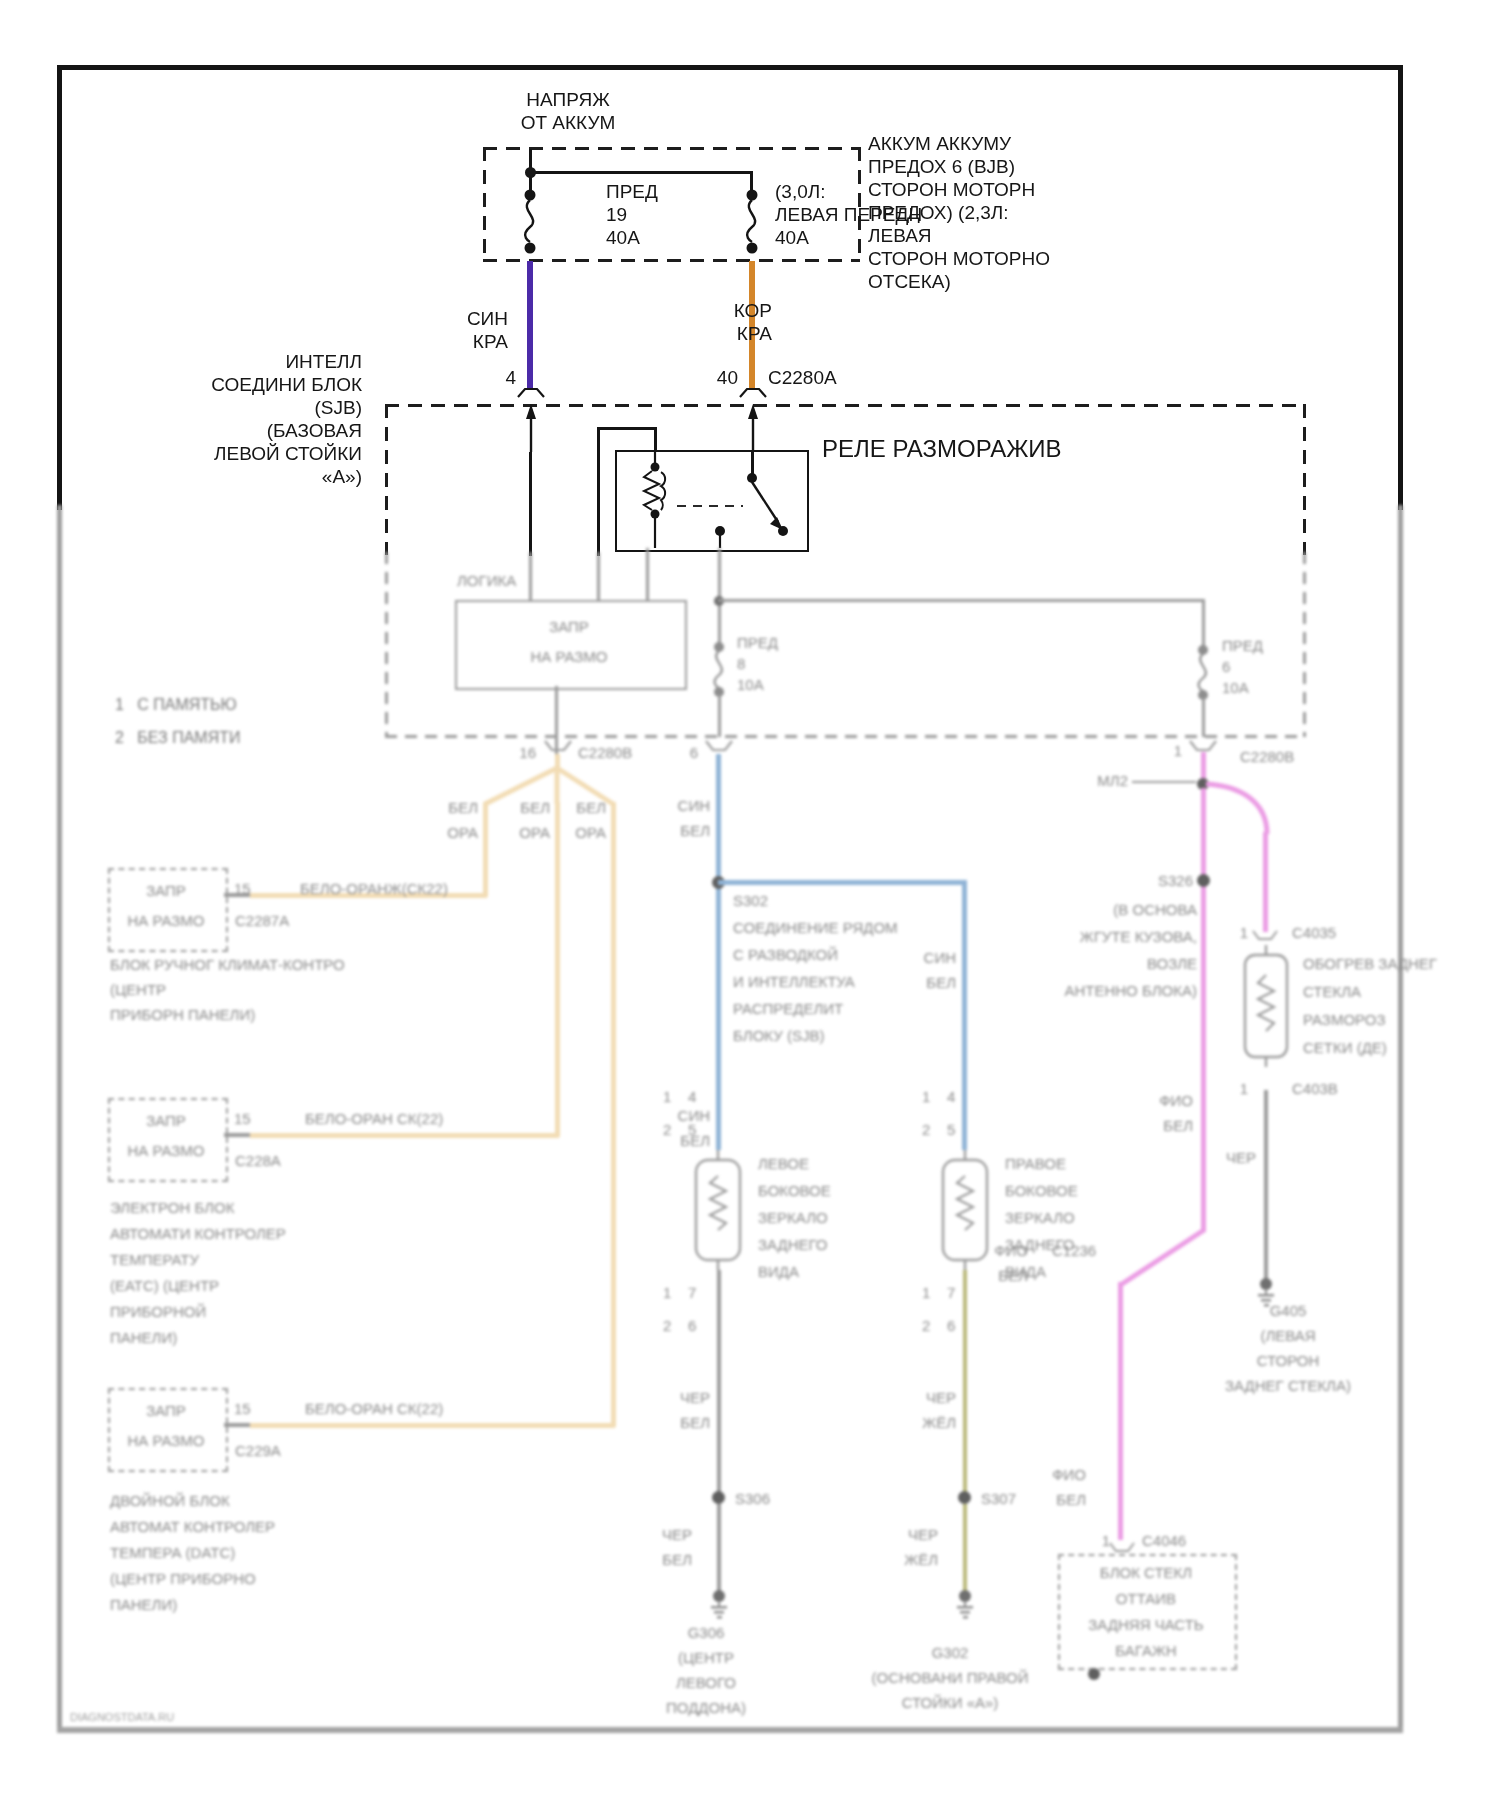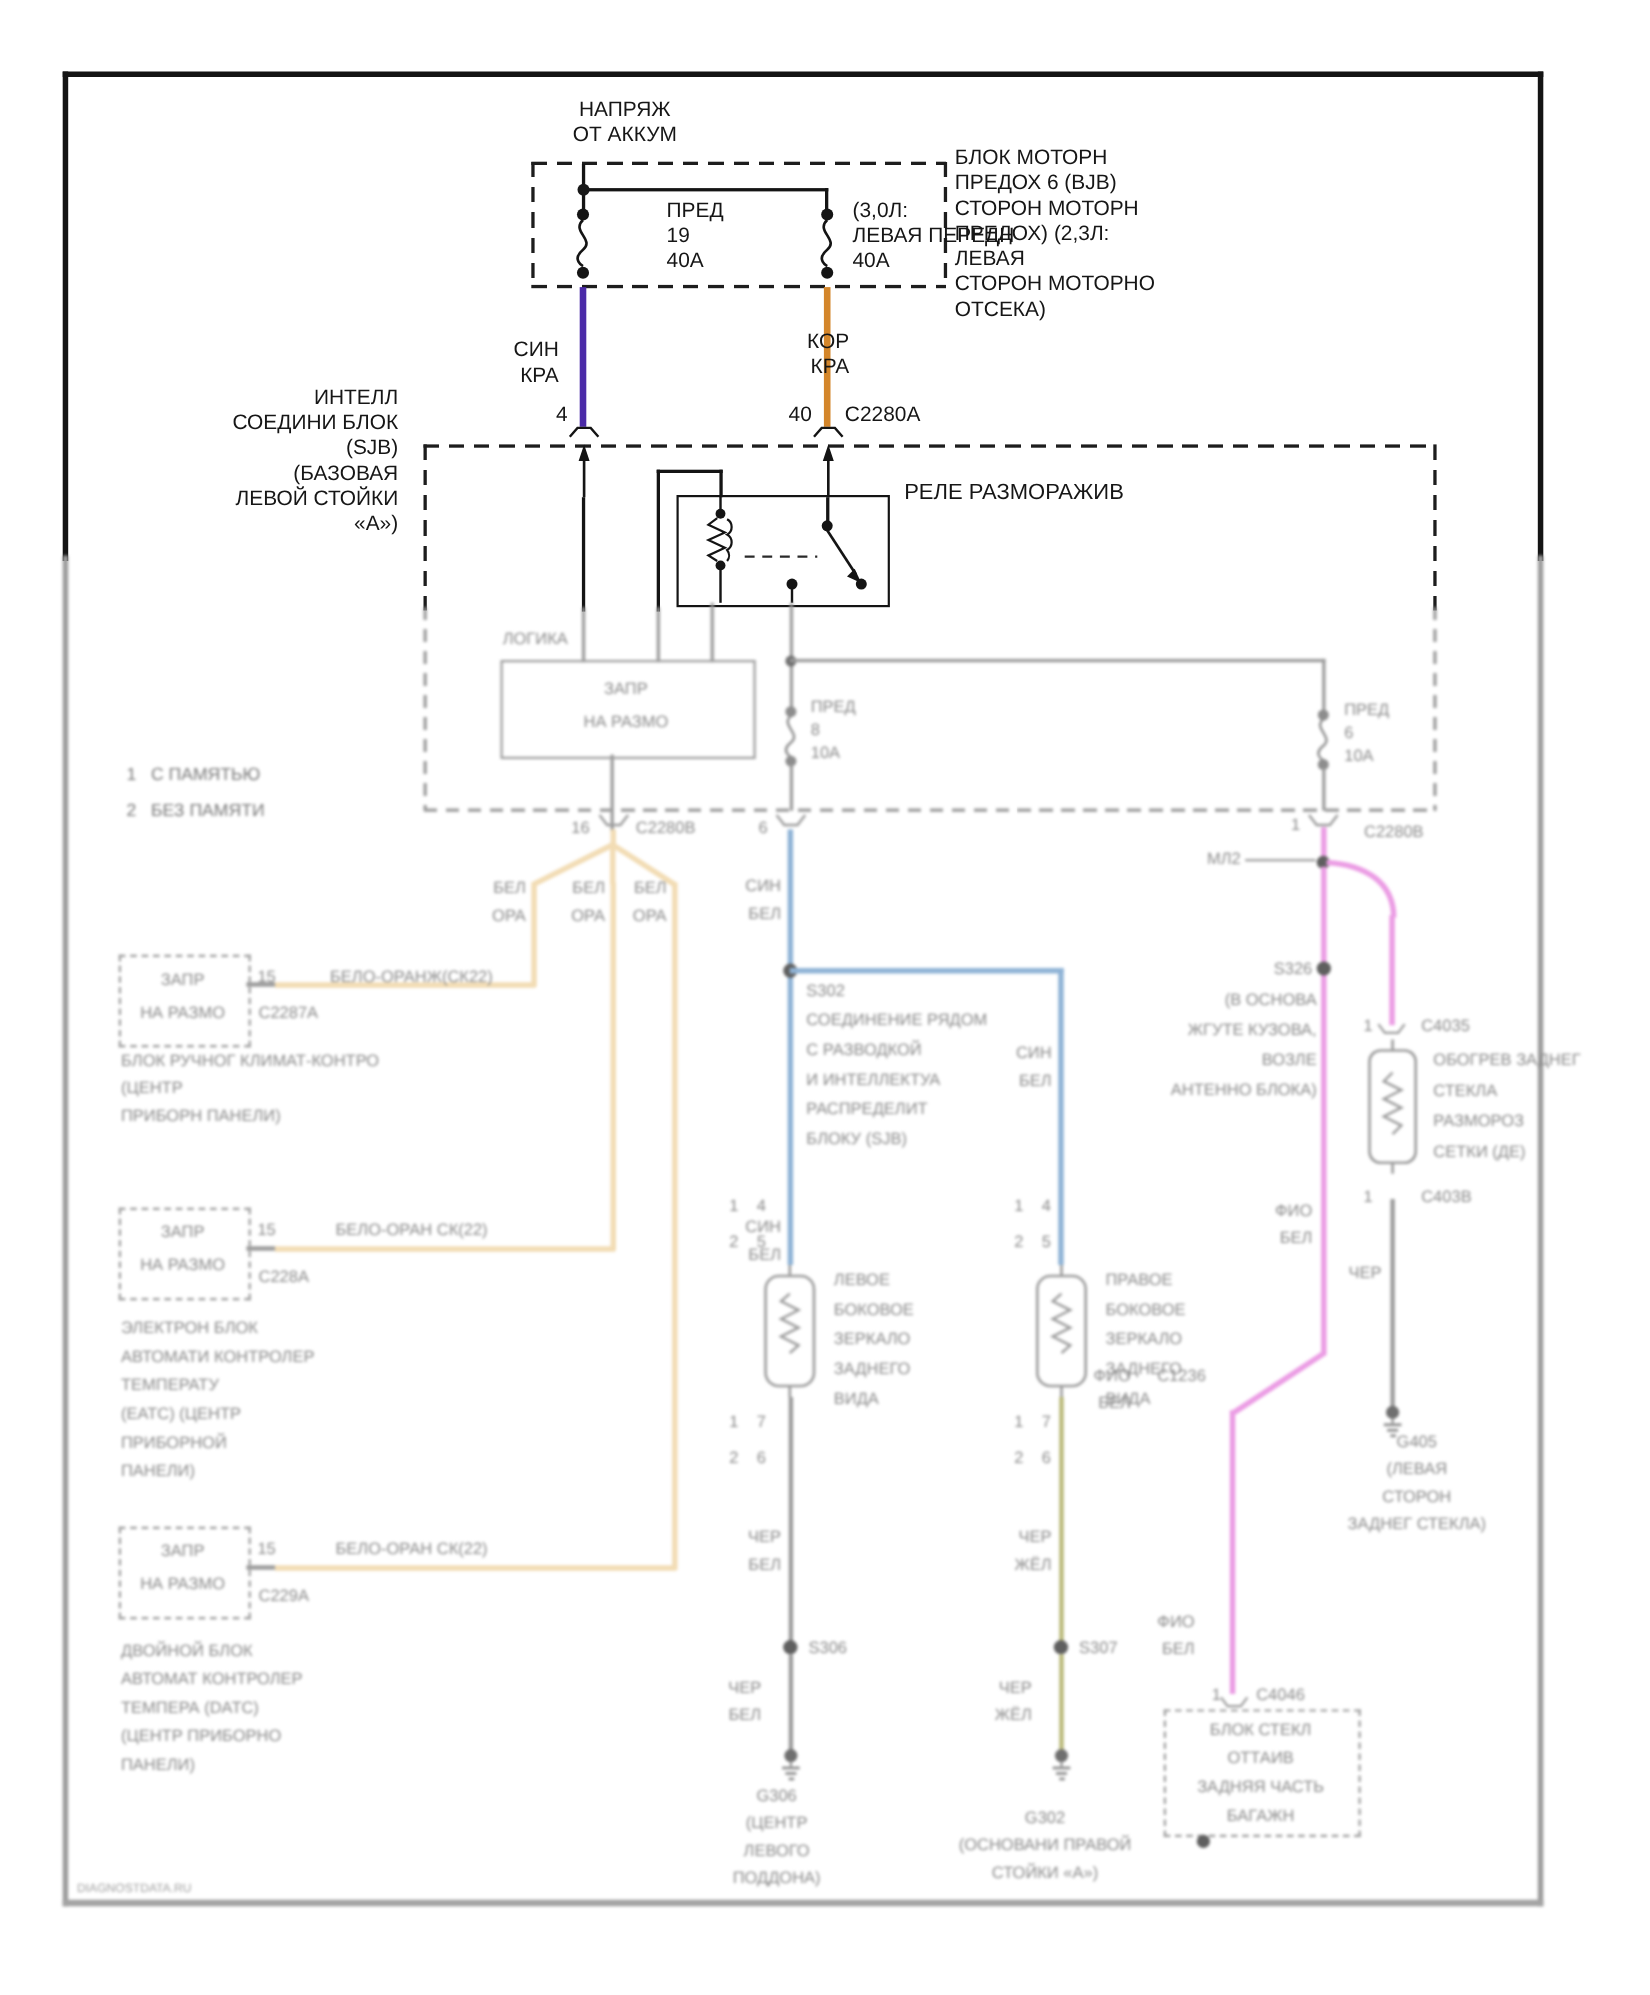--- a/index.html
+++ b/index.html
@@ -56,21 +56,21 @@
     </svg>
     <div class="lbl" style="left:606px;top:180px;"><div>ПРЕД</div><div>19</div><div>40А</div></div>
 
     <svg style="left:744px;top:188px;" width="16" height="68" viewBox="0 0 16 68">
       <circle cx="8" cy="7" r="5.5" fill="#141414"></circle>
       <path d="M8,12 C-3,22 19,30 8,39 C-3,48 8,54 8,54" stroke="#141414" stroke-width="2.4" fill="none"></path>
       <circle cx="8" cy="60" r="5.5" fill="#141414"></circle>
     </svg>
     <div class="lbl" style="left:775px;top:180px;"><div>(3,0Л:</div><div>ЛЕВАЯ ПЕРЕДН</div><div>40А</div></div>
 
-    <div class="lbl" style="left:868px;top:132px;"><div>БЛОК МОТОРН</div><div>ПРЕДОХ 6 (BJB)</div><div>СТОРОН МОТОРН</div><div>ПРЕДОХ) (2,3Л:</div><div>ЛЕВАЯ</div><div>СТОРОН МОТОРНО</div><div>ОТСЕКА)</div></div>
+    <div class="lbl" style="left:868px;top:132px;"><div>АККУМ АККУМУ</div><div>ПРЕДОХ 6 (BJB)</div><div>СТОРОН МОТОРН</div><div>ПРЕДОХ) (2,3Л:</div><div>ЛЕВАЯ</div><div>СТОРОН МОТОРНО</div><div>ОТСЕКА)</div></div>
 
     <div class="w" style="left:527px;top:261px;width:6px;height:127px;background:#4b2aa8;"></div>
     <div class="w" style="left:749px;top:261px;width:6px;height:127px;background:#d4862a;"></div>
     <div class="lbl rab" style="left:508px;top:283px;margin-top:24px;"><div>СИН</div><div>КРА</div></div>
     <div class="lbl rab" style="left:772px;top:283px;margin-top:16px;"><div>КОР</div><div>КРА</div></div>
 
     <div class="lbl rab" style="left:516px;top:366px;">4</div>
     <div class="lbl rab" style="left:738px;top:366px;">40</div>
     <div class="lbl" style="left:768px;top:366px;">C2280A</div>
     <svg style="left:516px;top:386px;" width="30" height="12" viewBox="0 0 30 12">
@@ -109,21 +109,21 @@
       <circle cx="40" cy="64" r="4.5" fill="#141414"></circle>
       <line x1="40" y1="64" x2="40" y2="98" stroke="#141414" stroke-width="2.2"></line>
       <line x1="62" y1="56" x2="128" y2="56" stroke="#2a2a2a" stroke-width="2" stroke-dasharray="9 7"></line>
       <circle cx="137" cy="28" r="5" fill="#141414"></circle>
       <line x1="137" y1="32" x2="163" y2="72" stroke="#141414" stroke-width="2.4"></line>
       <polygon points="168,80 155,74 162,67" fill="#141414"></polygon>
       <circle cx="168" cy="81" r="5" fill="#141414"></circle>
       <circle cx="105" cy="81" r="5" fill="#141414"></circle>
       <line x1="105" y1="84" x2="105" y2="98" stroke="#141414" stroke-width="2.2"></line>
     </svg>
-    <div class="lbl" style="left:822px;top:437px;font-size:20px;text-align:center;">РЕЛЕ РАЗМОРАЖИВ</div>
+    <div class="lbl" style="left:822px;top:437px;font-size:24px;text-align:center;">РЕЛЕ РАЗМОРАЖИВ</div>
   </div>
 
   <div id="blur-layer">
 
     <div class="abs" style="left:57px;top:505px;width:5px;height:1228px;background:#9d9d9d;"></div>
     <div class="abs" style="left:1398px;top:505px;width:5px;height:1228px;background:#9d9d9d;"></div>
     <div class="abs" style="left:57px;top:1727px;width:1346px;height:6px;background:#a3a3a3;"></div>
     <div class="blbl" style="left:70px;top:1705px;font-size:11px;color:#9f9f9f;">DIAGNOSTDATA.RU</div>
 
     <div class="gdv" style="left:385px;top:552px;height:185px;"></div>

